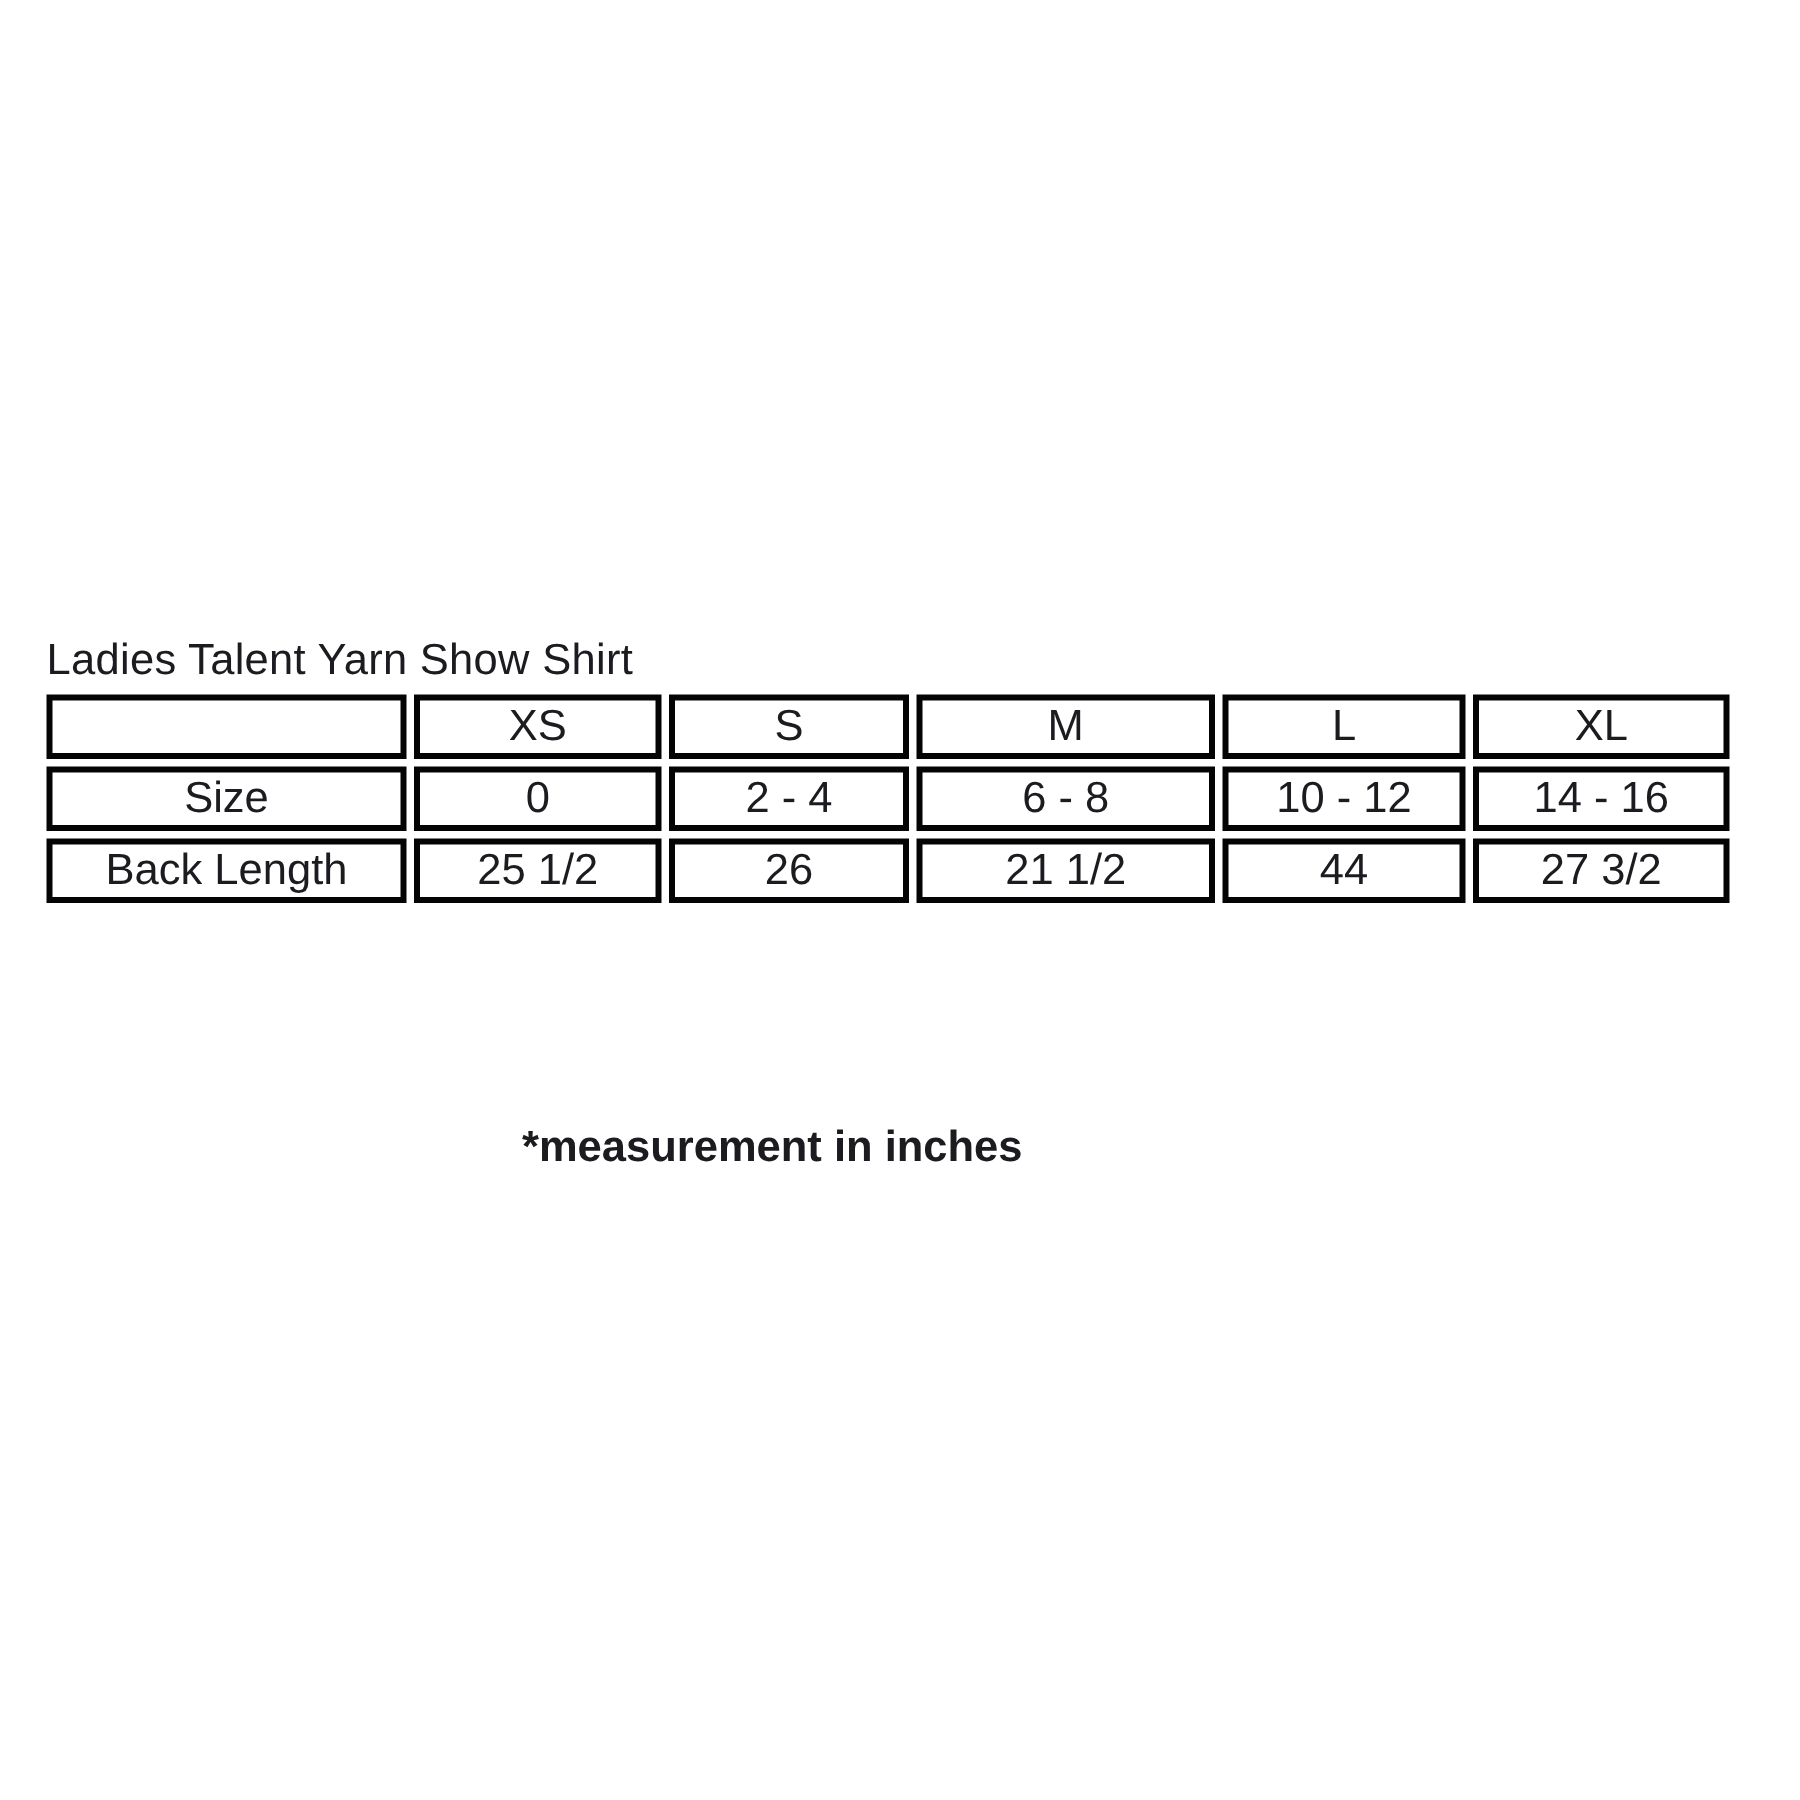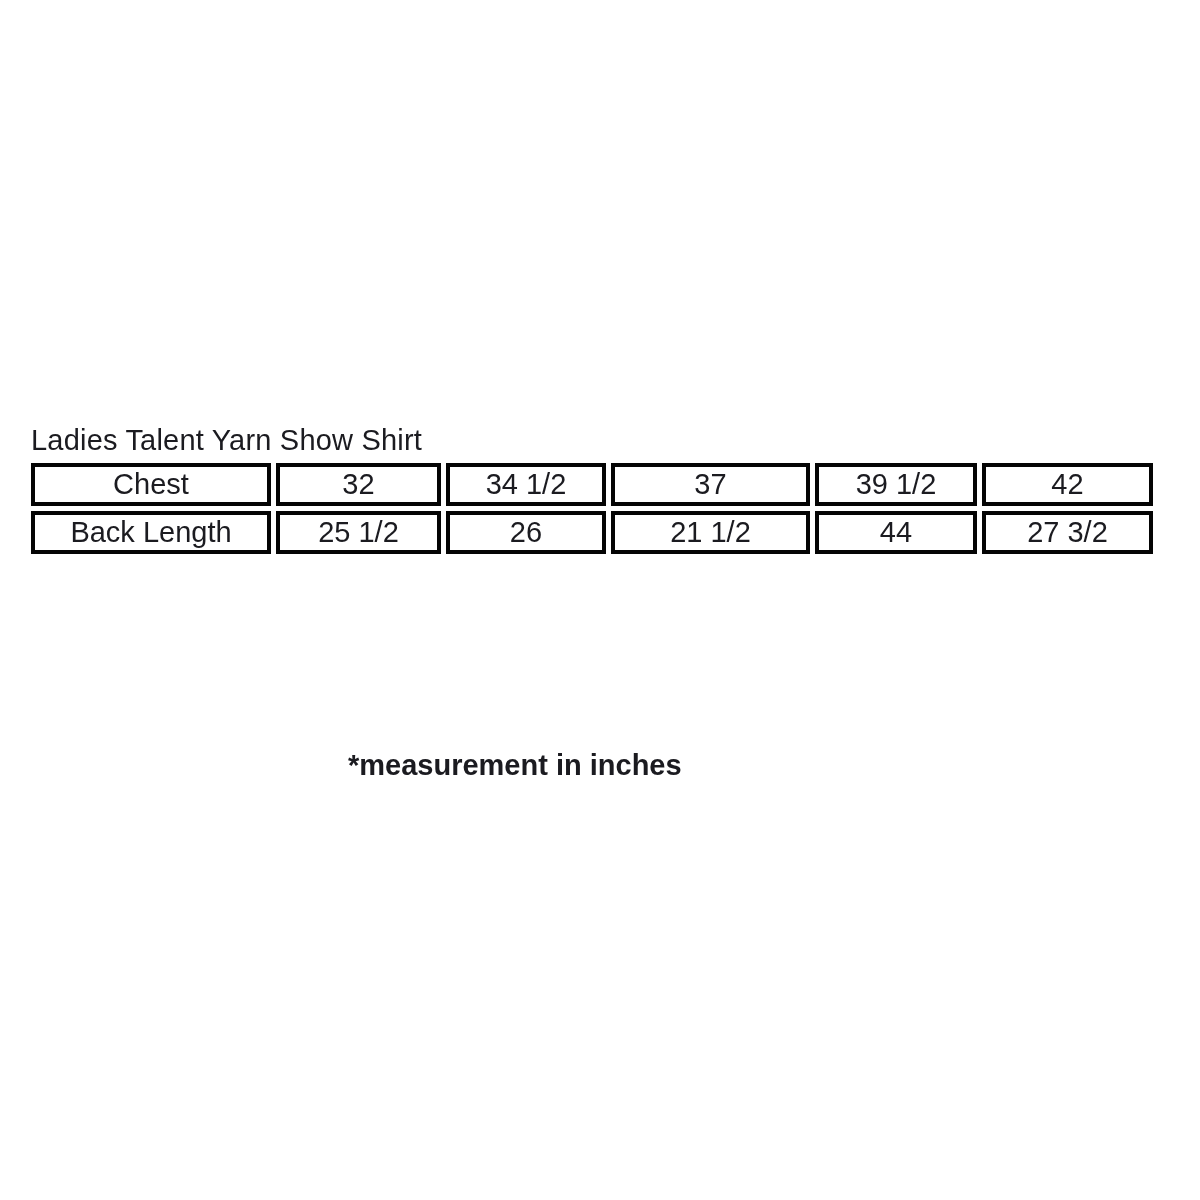--- a/index.html
+++ b/index.html
@@ -62,26 +62,34 @@
   <colgroup>
     <col style="width:240px">
     <col style="width:165px">
     <col style="width:160px">
     <col style="width:199px">
     <col style="width:162px">
     <col style="width:171px">
   </colgroup>
   <tbody>
     <tr>
-      <td>Chest</td>
-      <td>32</td>
-      <td>34 1/2</td>
-      <td>37</td>
-      <td>39 1/2</td>
-      <td>42</td>
+      <td></td>
+      <td>XS</td>
+      <td>S</td>
+      <td>M</td>
+      <td>L</td>
+      <td>XL</td>
+    </tr>
+    <tr>
+      <td>Size</td>
+      <td>0</td>
+      <td>2 - 4</td>
+      <td>6 - 8</td>
+      <td>10 - 12</td>
+      <td>14 - 16</td>
     </tr>
     <tr>
       <td>Back Length</td>
       <td>25 1/2</td>
       <td>26</td>
       <td>21 1/2</td>
       <td>44</td>
       <td>27 3/2</td>
     </tr>
   </tbody>

